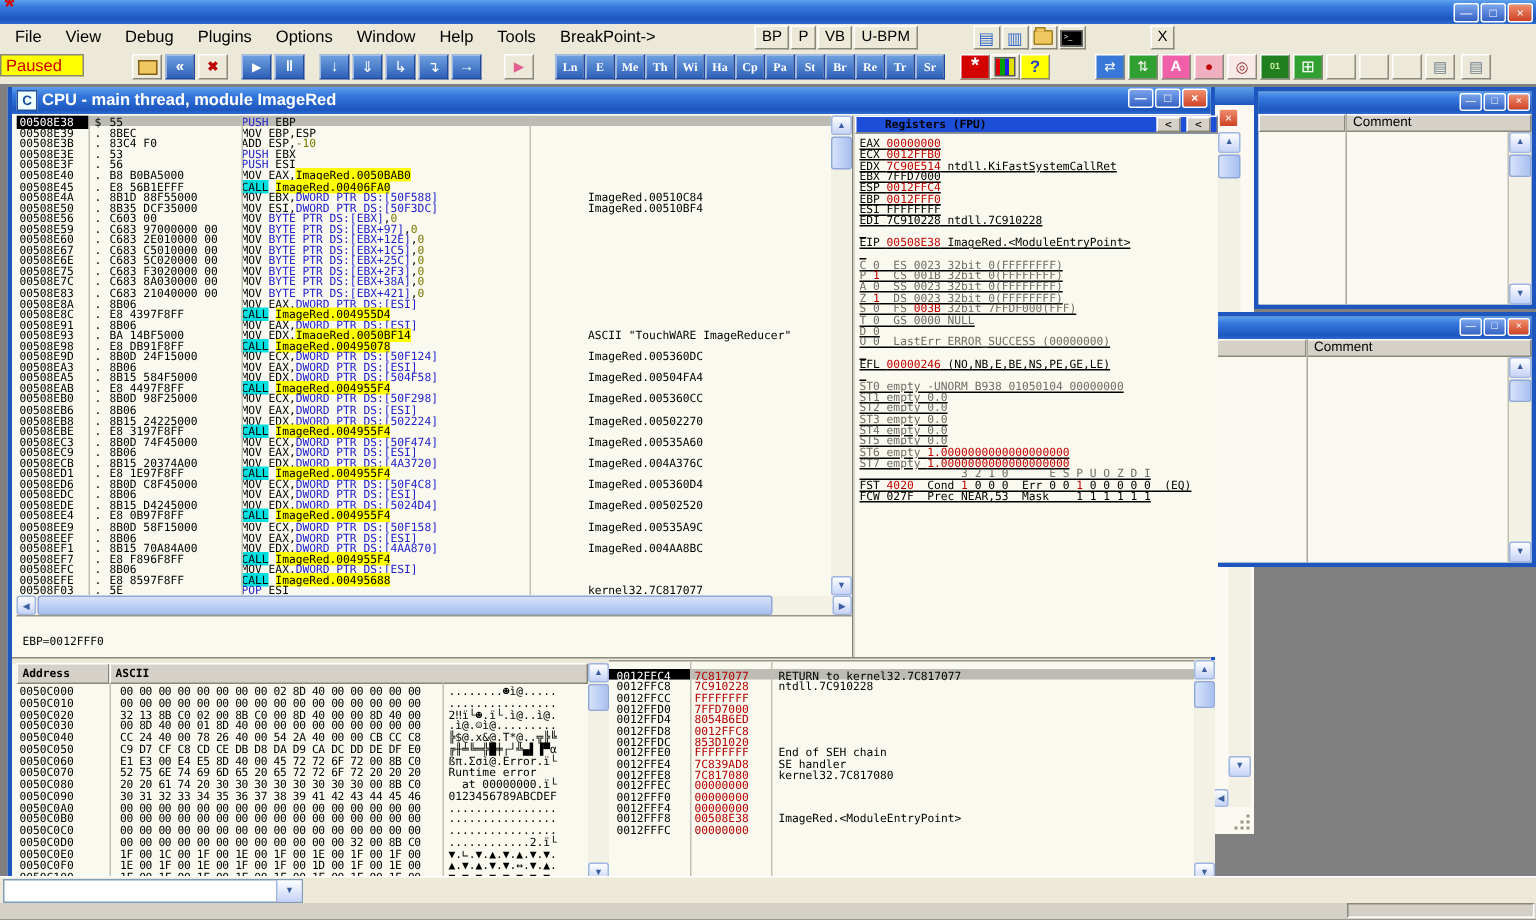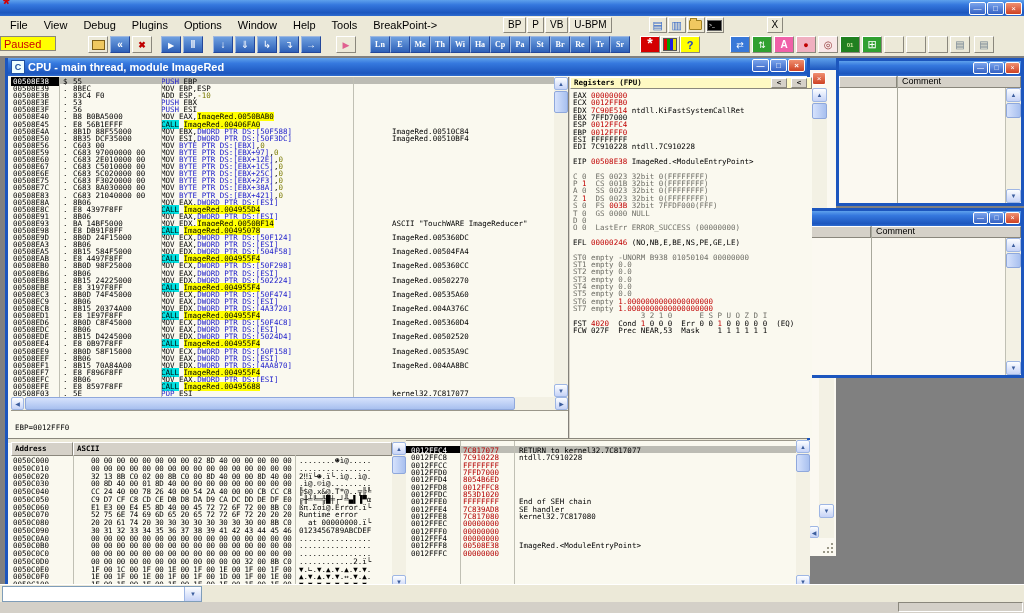--- a/index.html
+++ b/index.html
@@ -87,36 +87,36 @@
   .t-k{color:#000;} .t-b{color:#2121CB;} .t-o{color:#7A7A00;} .t-r{color:#C00000;} .t-g{color:#6E6E66;}
   .t-cy{background:#00E0E0;color:#000;} .t-hl{background:#FFFF00;color:#000;}
   .vline{position:absolute;top:0;bottom:0;width:1px;background:#C0C0B4;}
   #disasm-vscroll{left:546px;top:1px;width:14px;height:320px;}
   #disasm-hscroll{left:3px;top:321px;width:557px;height:13px;}
   
   #infopane{position:absolute;left:3px;top:334px;width:557px;height:28px;border-top:1px solid #9A978A;background:#FAF9EF;}
   #infopane span{position:absolute;left:4px;top:12px;}
   
   #regpane{position:absolute;left:560px;top:1px;width:242px;height:361px;border-left:2px groove #D8D4C8;background:#FAF9EF;overflow:hidden;}
-  .pane-head{position:relative;height:12px;background:#fef9c3;border:1px solid;border-color:#FFFFFF #8A877C #8A877C #FFFFFF;
-    font-weight:bold;padding-left:3px;line-height:10px;box-sizing:border-box;}
+  .pane-head{position:relative;height:12px;background:#1d4ed8;border:1px solid;border-color:#FFFFFF #8A877C #8A877C #FFFFFF;
+    font-weight:bold;padding-left:19px;line-height:10px;box-sizing:border-box;}
   .ph-btn{position:absolute;top:0;width:16px;height:10px;background:#D5D1C8;border:1px solid;border-color:#FFFFFF #8A877C #8A877C #FFFFFF;
     text-align:center;line-height:8px;font-weight:normal;box-sizing:border-box;}
   #reg-lines{padding:2px 0 0 3px;}
-  .rline{height:7.35px;white-space:pre;}
+  .rline{height:7.35px;white-space:pre;text-decoration:underline;}
   
   #hdivider{position:absolute;left:0;top:362px;width:100%;height:4px;background:#ECE9D8;border-top:1px solid #8A877C;border-bottom:1px solid #FFFFFF;}
   #dump{position:absolute;left:3px;top:366px;width:381px;bottom:0;overflow:hidden;background:#FAF9EF;}
   .dump-head{display:flex;height:14px;}
   .dh-cell{box-sizing:border-box;background:#D5D1C8;border:1px solid;border-color:#FFFFFF #8A877C #8A877C #FFFFFF;
     font-family:"DejaVu Sans Mono",monospace;font-size:7.5px;font-weight:bold;line-height:11px;padding-left:3px;}
   .dh-a{width:62px;} .dh-h{width:222px;} .dh-t{flex:1;}
   .dmrow{display:flex;height:7.75px;white-space:pre;}
   .dm-a{width:62px;padding-left:2px;box-sizing:border-box;flex:none;}
-  .dm-h{width:222px;padding-left:18px;box-sizing:border-box;flex:none;letter-spacing:-0.25px;}
+  .dm-h{width:222px;padding-left:7px;box-sizing:border-box;flex:none;letter-spacing:-0.25px;}
   .dm-t{padding-left:4px;flex:none;}
   #dump-vscroll{left:384px;top:366px;width:14px;bottom:0;}
   #stack{position:absolute;left:398px;top:364px;width:390px;bottom:0;background:#FAF9EF;overflow:hidden;border-top:1px solid #9A978A;}
   .strow{display:flex;height:7.35px;white-space:pre;}
   .strow.sel{background:#BCBCB4;}
   .st-a{width:54px;padding-left:5px;box-sizing:border-box;flex:none;}
   .strow.sel .st-a{background:#000;color:#fff;}
   .st-v{width:54px;padding-left:3px;box-sizing:border-box;flex:none;color:#B40000;}
   .st-c{padding-left:5px;flex:none;color:#000;}
   #stack-rows{padding-top:5px;}

